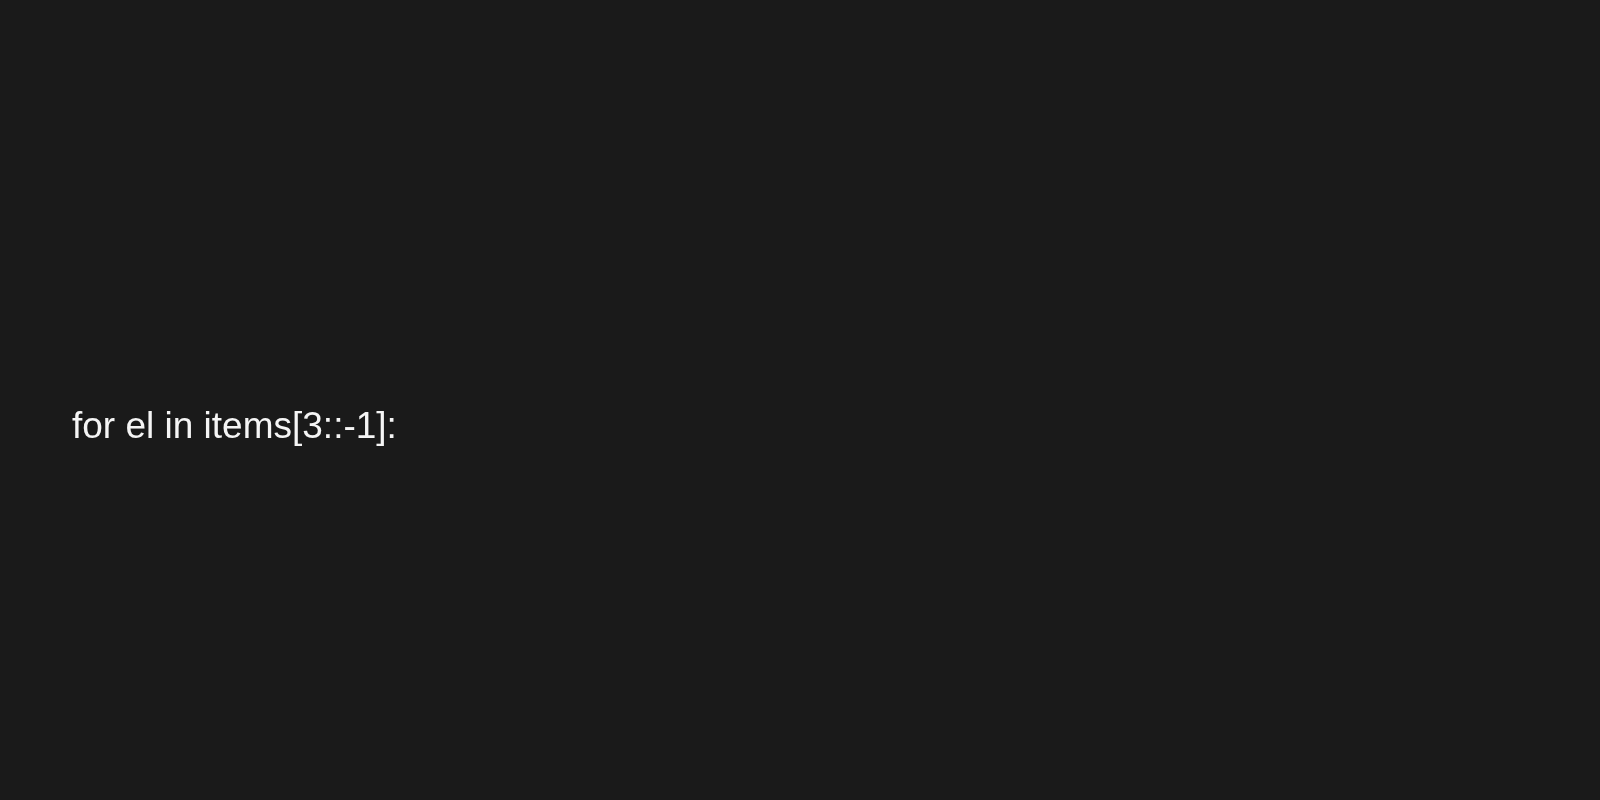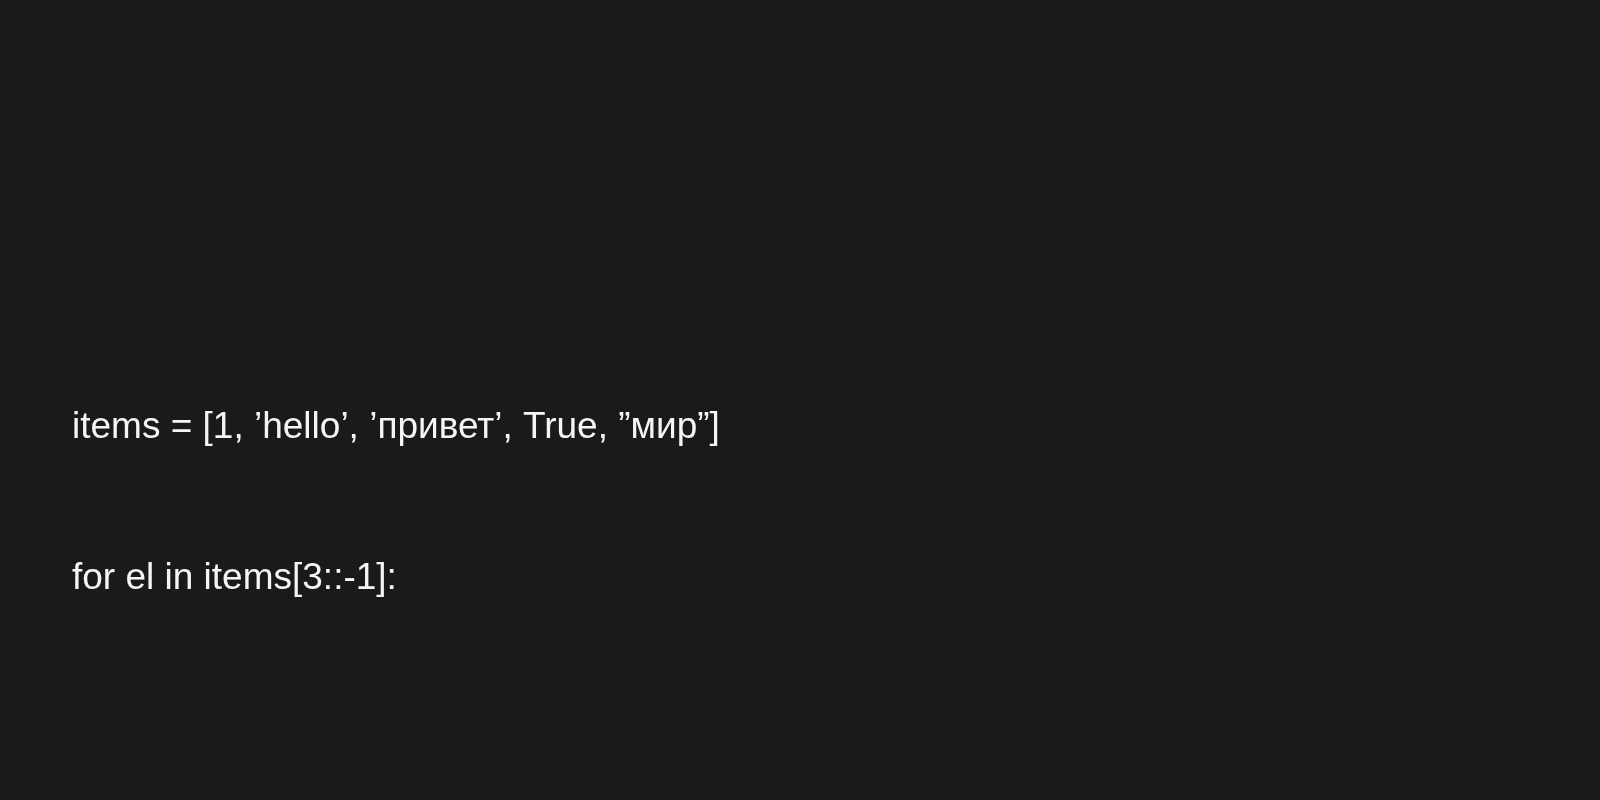--- a/index.html
+++ b/index.html
@@ -28,15 +28,14 @@
       display: block;
     }
     .indent {
       padding-left: 22px;
     }
   </style>
 </head>
 <body>
 
 <div class="code-block">
-  <span class="code-line">items = [1, ’hello’, ’привет’, True, ”мир”]</span>
   <span class="code-line">for el in items[3::-1]:</span>
 </div>
 
 </body></html>

